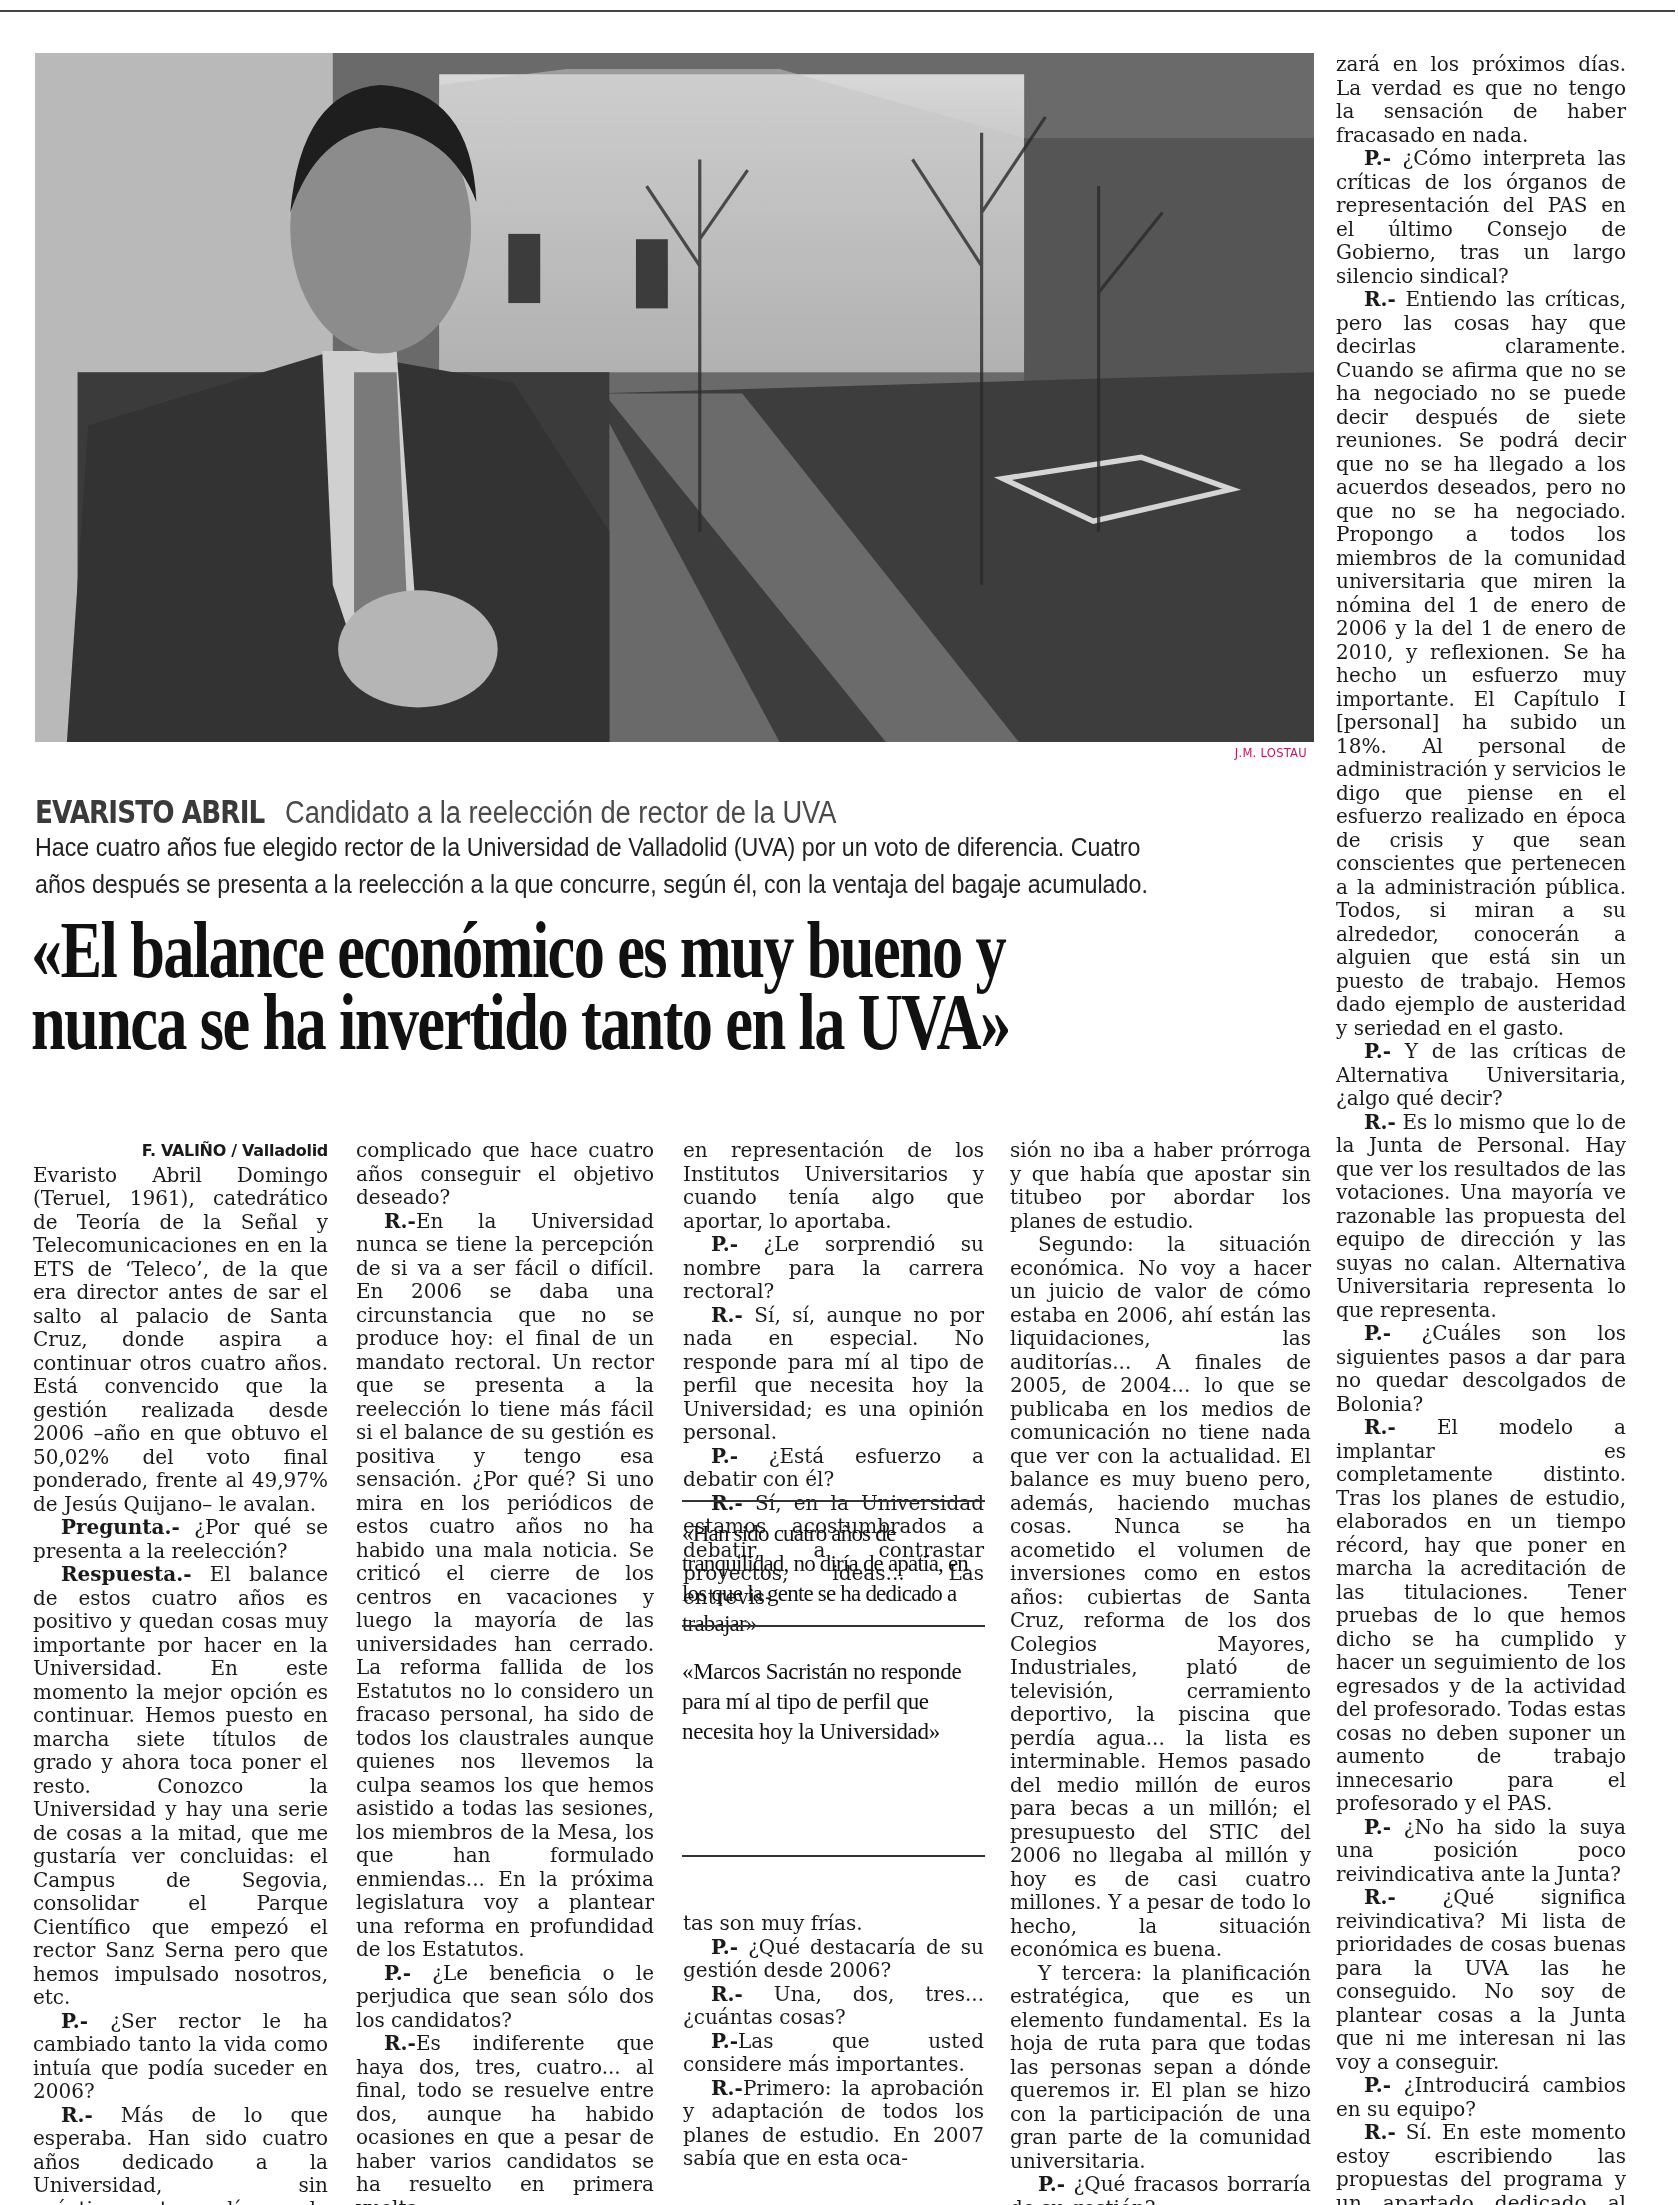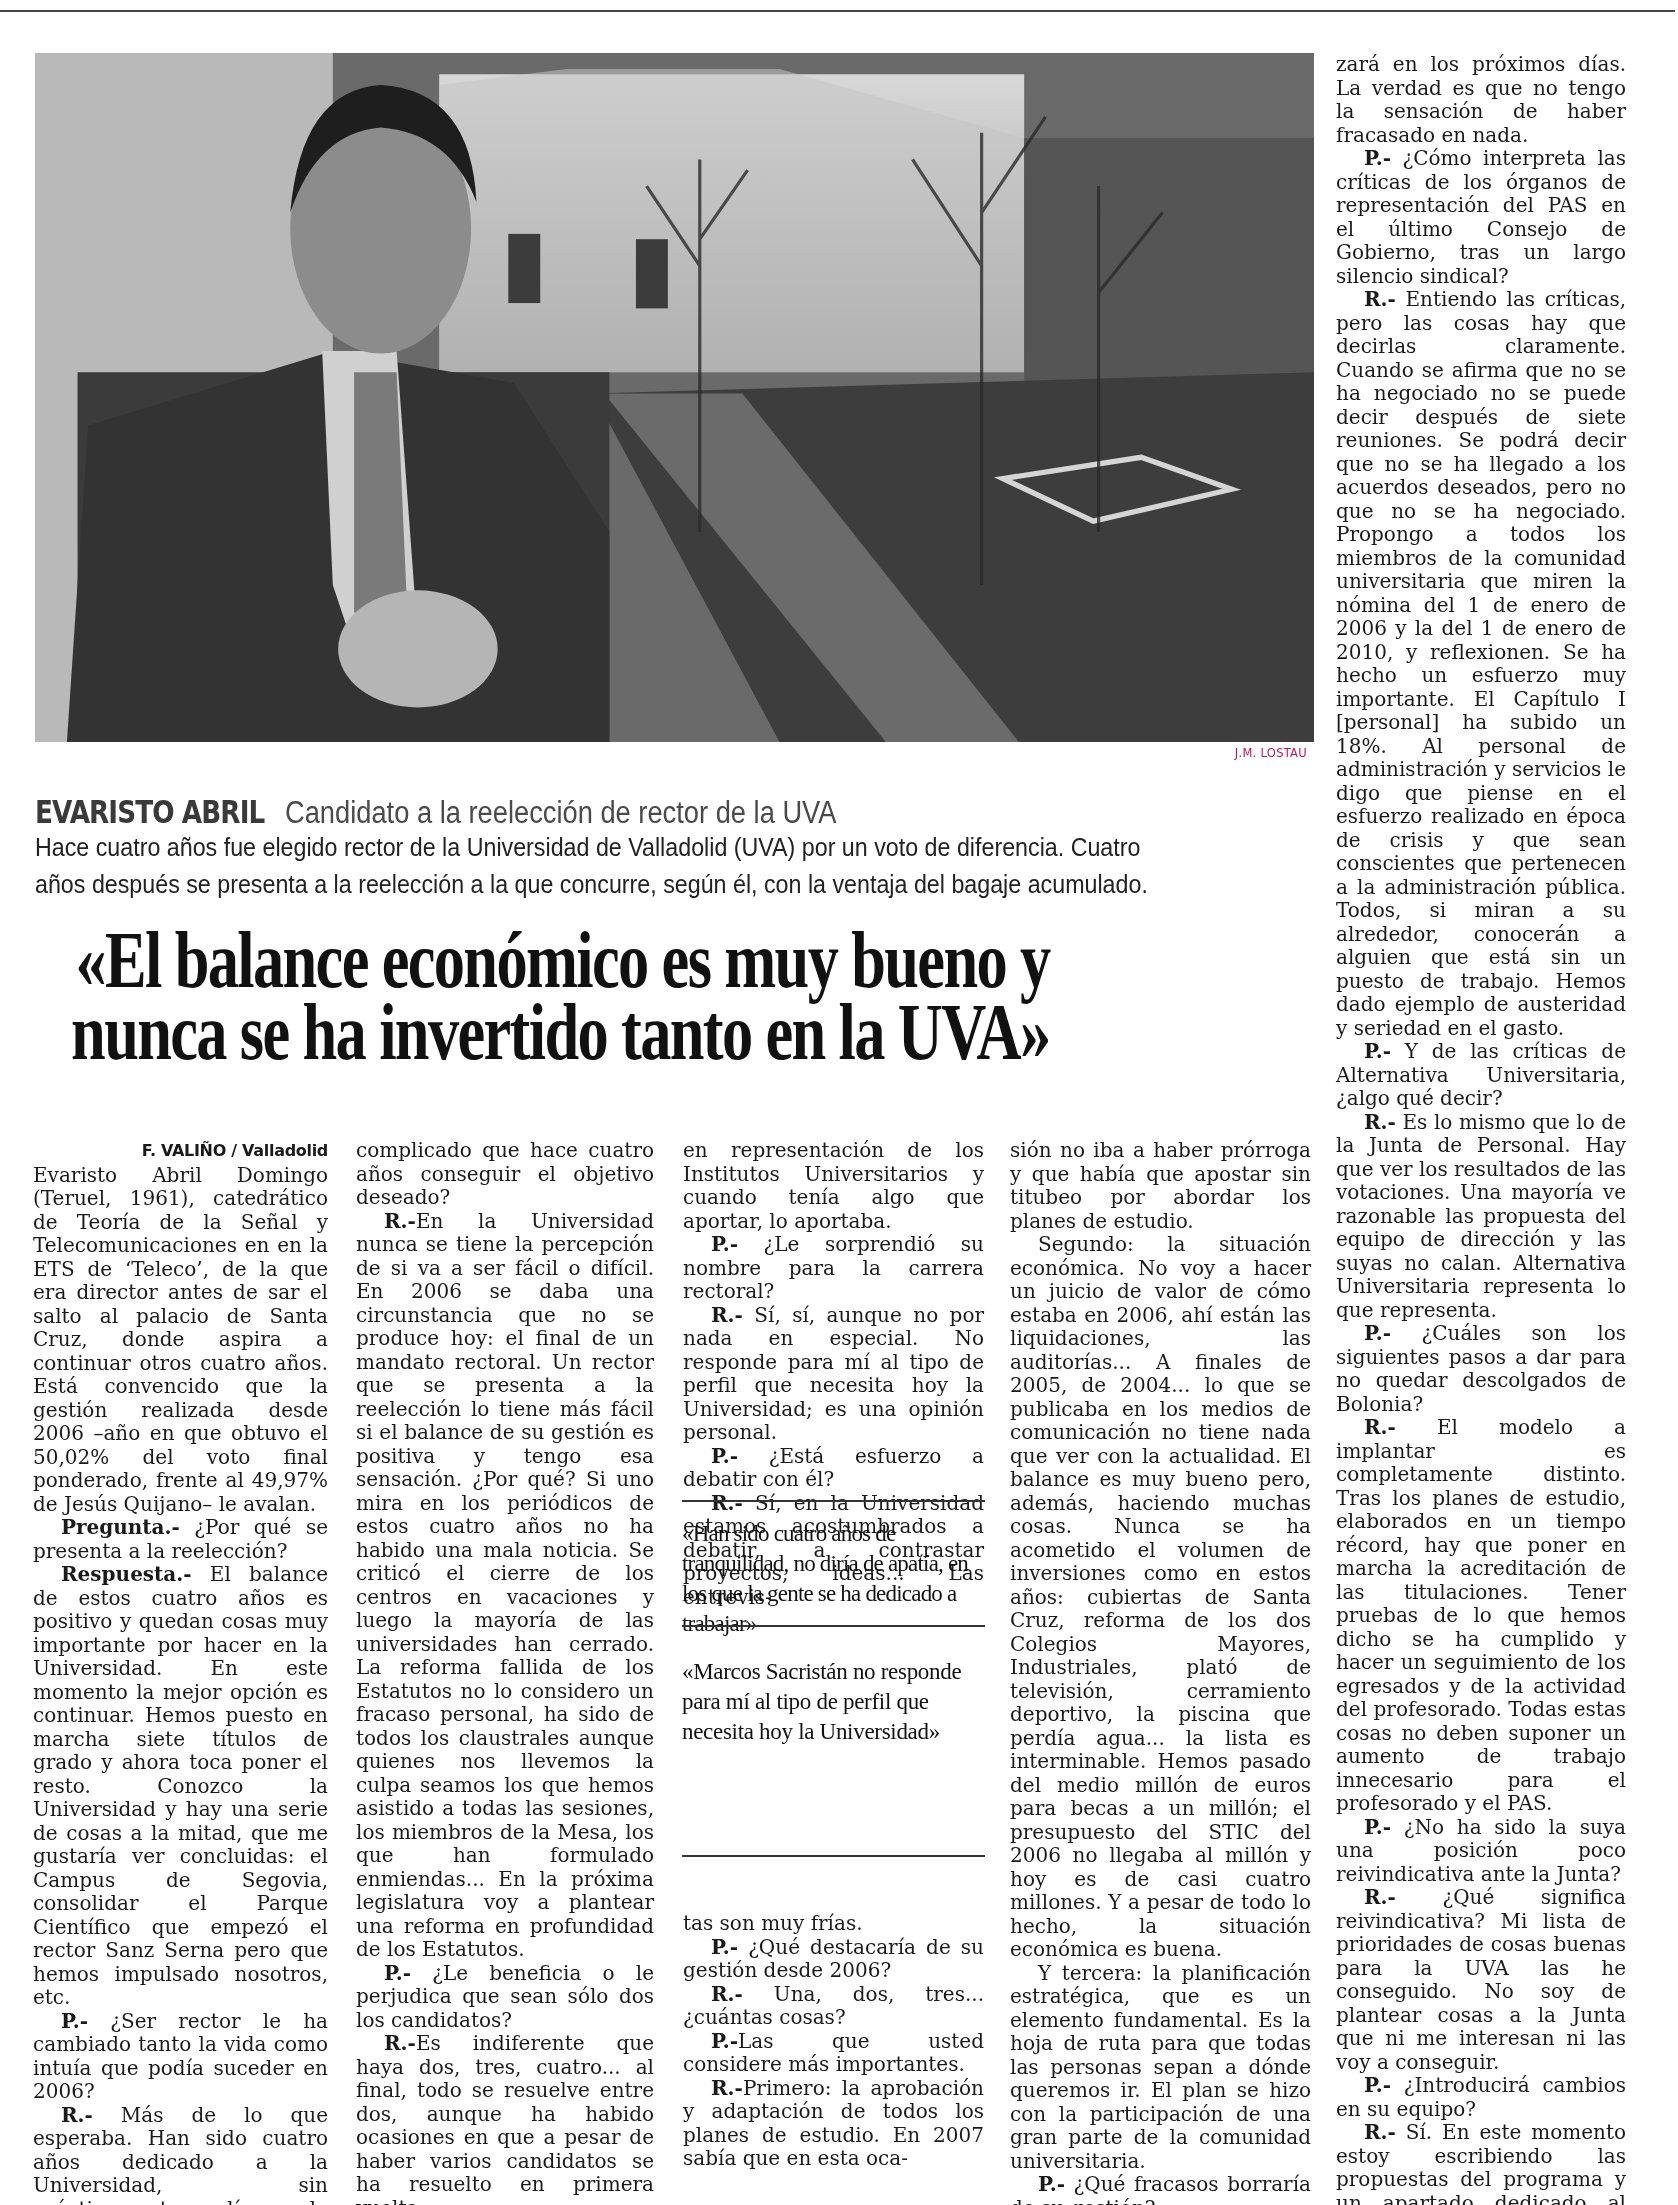--- a/index.html
+++ b/index.html
@@ -94,21 +94,21 @@
 <div class="kicker">
   <span class="kicker-name">EVARISTO ABRIL</span>
   <span class="kicker-sub">Candidato a la reelección de rector de la UVA</span>
 </div>
 
 <div class="deck">
   <div class="deck-line">Hace cuatro años fue elegido rector de la Universidad de Valladolid (UVA) por un voto de diferencia. Cuatro</div>
   <div class="deck-line">años después se presenta a la reelección a la que concurre, según él, con la ventaja del bagaje acumulado.</div>
 </div>
 
-<h1 class="headline" style="margin:12px;text-align:right;">
+<h1 class="headline" style="margin:2px;">
   <div class="headline-line">«El balance económico es muy bueno y</div>
   <div class="headline-line">nunca se ha invertido tanto en la UVA»</div>
 </h1>
 
 <div class="col col1">
   <p class="byline">F. VALIÑO / Valladolid</p>
   <div>
       <p class="noindent"><span>Evaristo Abril Domingo (Teruel, 1961), catedrático de Teoría de la Señal y Telecomunicaciones en en la ETS de ‘Teleco’, de la que era director antes de sar el salto al palacio de Santa Cruz, donde aspira a continuar otros cuatro años. Está convencido que la gestión realizada desde 2006 –año en que obtuvo el 50,02% del voto final ponderado, frente al 49,97% de Jesús Quijano– le avalan.</span></p>
       <p><b>Pregunta.-</b><span> ¿Por qué se presenta a la reelección?</span></p>
       <p><b>Respuesta.-</b><span> El balance de estos cuatro años es positivo y quedan cosas muy importante por hacer en la Universidad. En este momento la mejor opción es continuar. Hemos puesto en marcha siete títulos de grado y ahora toca poner el resto. Conozco la Universidad y hay una serie de cosas a la mitad, que me gustaría ver concluidas: el Campus de Segovia, consolidar el Parque Científico que empezó el rector Sanz Serna pero que hemos impulsado nosotros, etc.</span></p>

